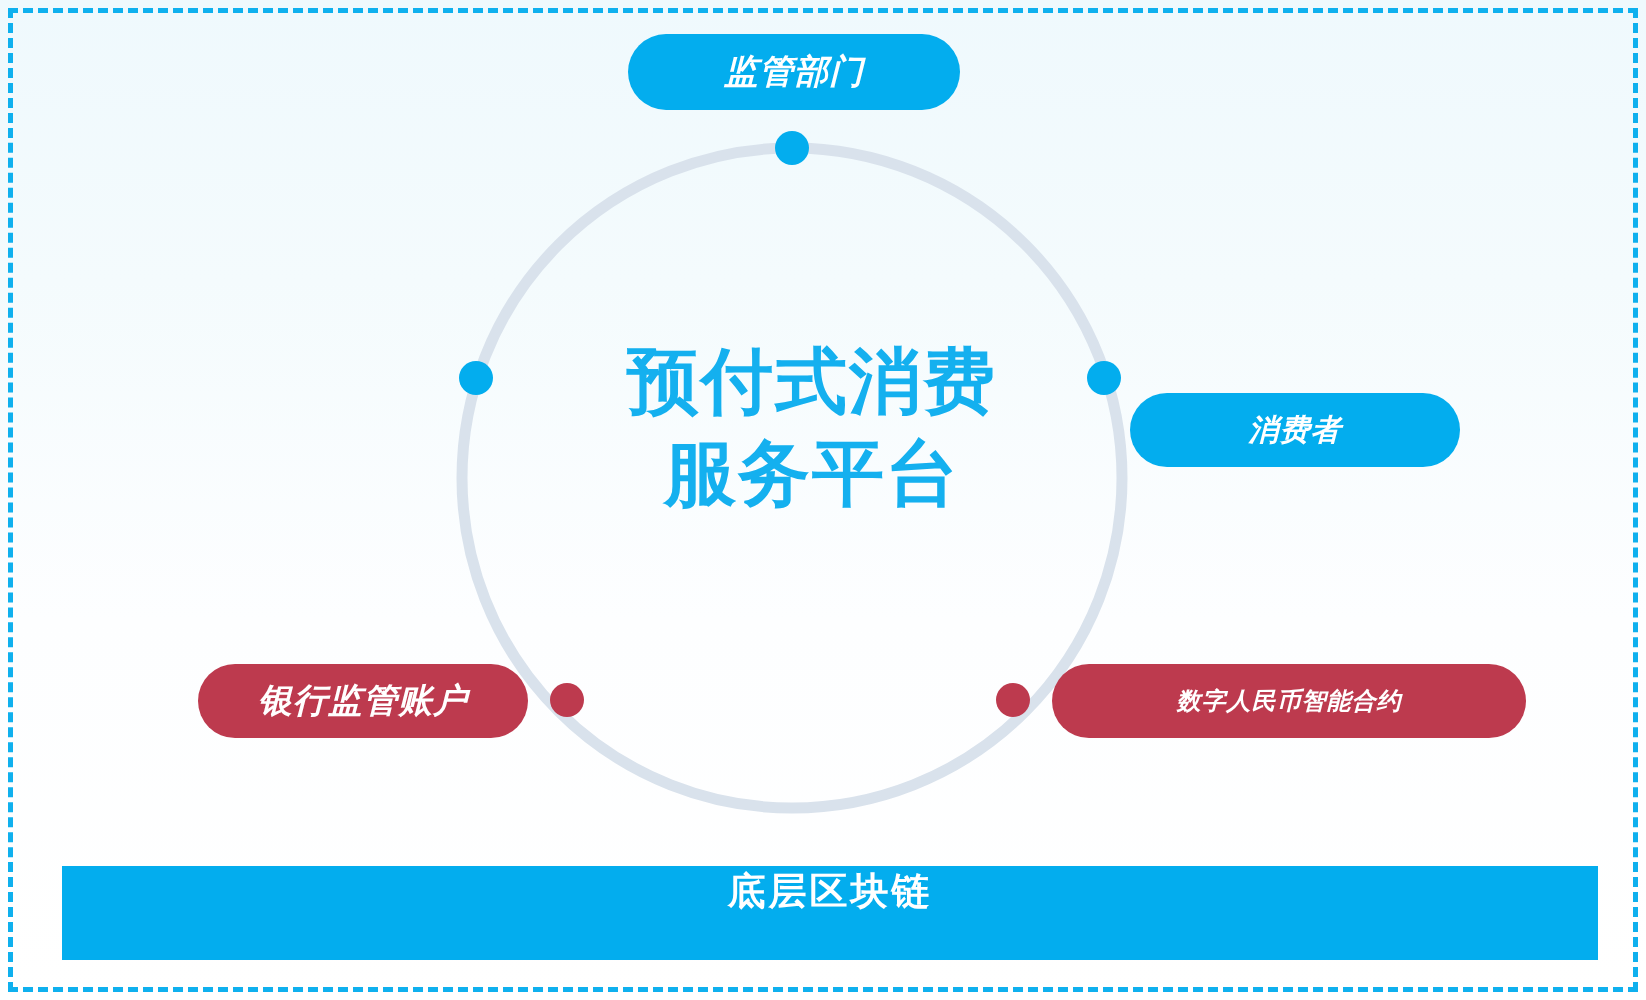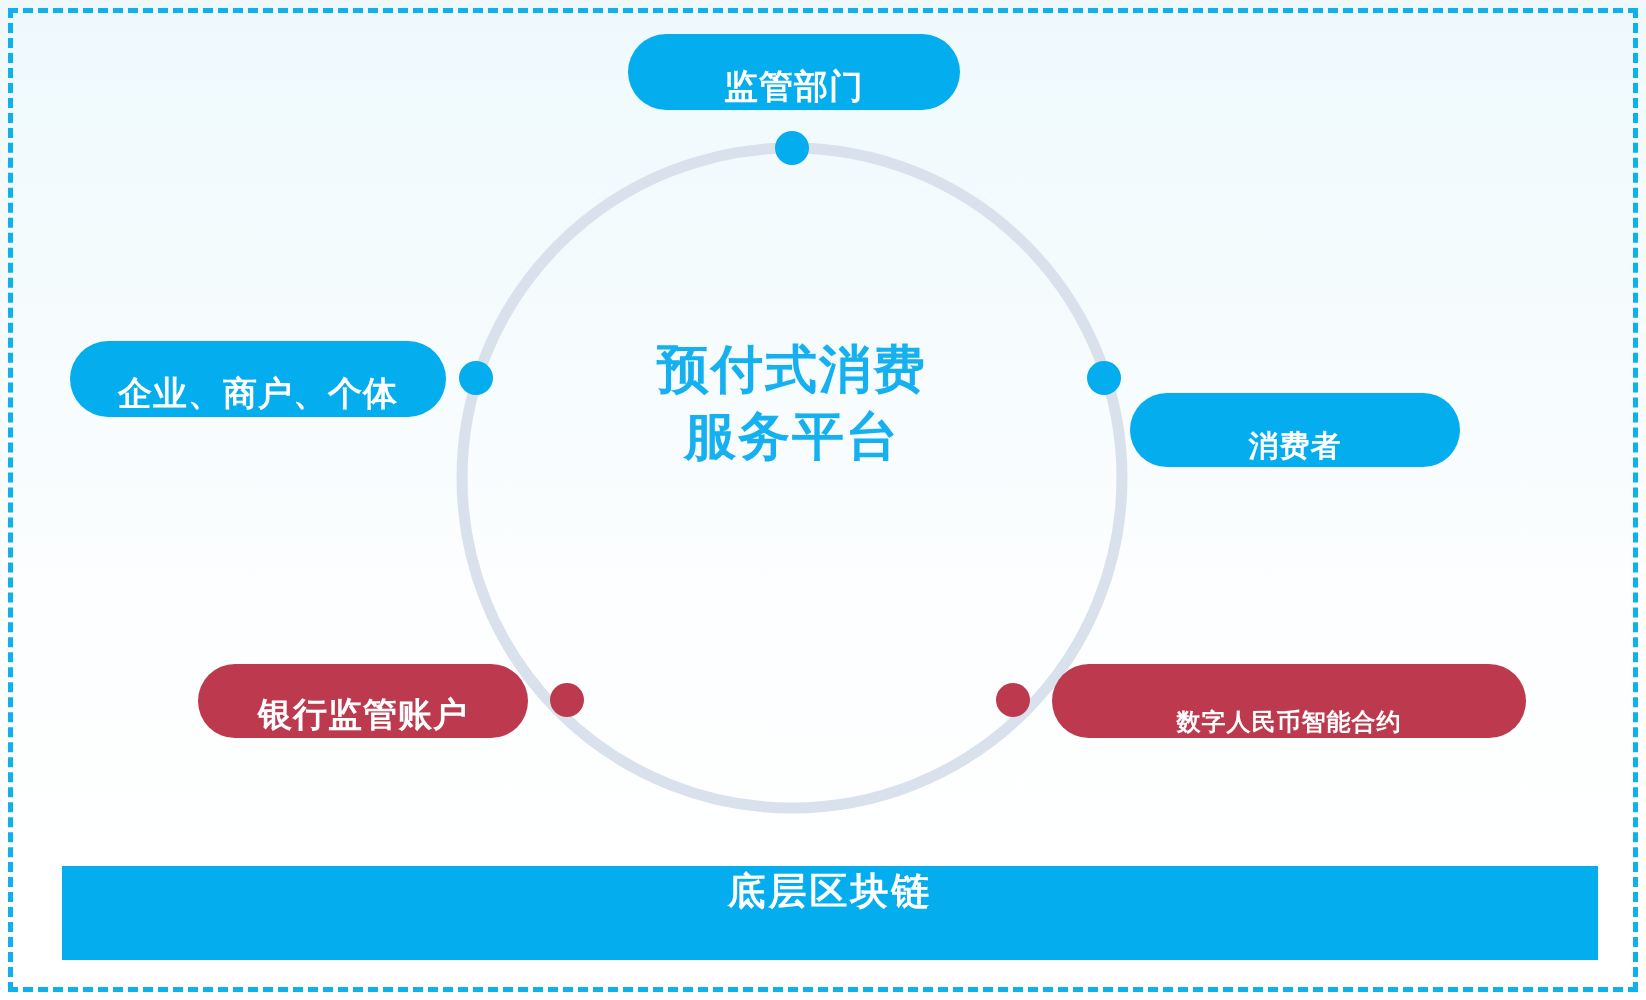--- a/index.html
+++ b/index.html
@@ -34,44 +34,46 @@
     position: absolute;
     left: 0; top: 0;
     width: 1646px;
     height: 1000px;
     pointer-events: none;
   }
 
   
   .center-title {
     position: absolute;
-    left: 492px;
+    left: 512px;
     top: 336px;
     width: 600px;
     text-align: center;
     color: #14b0ef;
-    font-size: 52px;
+    font-size: 72px;
     line-height: 1.28;
     font-weight: 700;
     letter-spacing: 2px;
     white-space: pre-line;
+    font-family: Liberation Serif, serif;
   }
 
   
   .pill {
     position: absolute;
     box-sizing: border-box;
     display: flex;
-    align-items: flex-end;
+    align-items: center;
     justify-content: center;
     color: #ffffff;
     border-radius: 38px;
     font-weight: 700;
     letter-spacing: 1px;
     text-align: center;
+    font-style: italic;
   }
   .pill.blue  { background: #03adee; }
   .pill.red   { background: #bd3a4e; }
 
   .pill-top {
     left: 628px;
     top: 34px;
     width: 332px;
     height: 76px;
     font-size: 34px;
@@ -141,23 +143,20 @@
     <circle cx="1013" cy="700" r="17" fill="#bd3a4e"></circle>
   </svg>
 
   <div class="center-title">预付式消费
 服务平台</div>
 
   <div class="pill blue pill-top">
     <span>监管部门</span>
   </div>
 
-  <div class="pill blue pill-left">
-    <span>企业、商户、个体</span>
-  </div>
 
   <div class="pill blue pill-right">
     <span>消费者</span>
   </div>
 
   <div class="pill red pill-bank">
     <span>银行监管账户</span>
   </div>
 
   <div class="pill red pill-contract">

